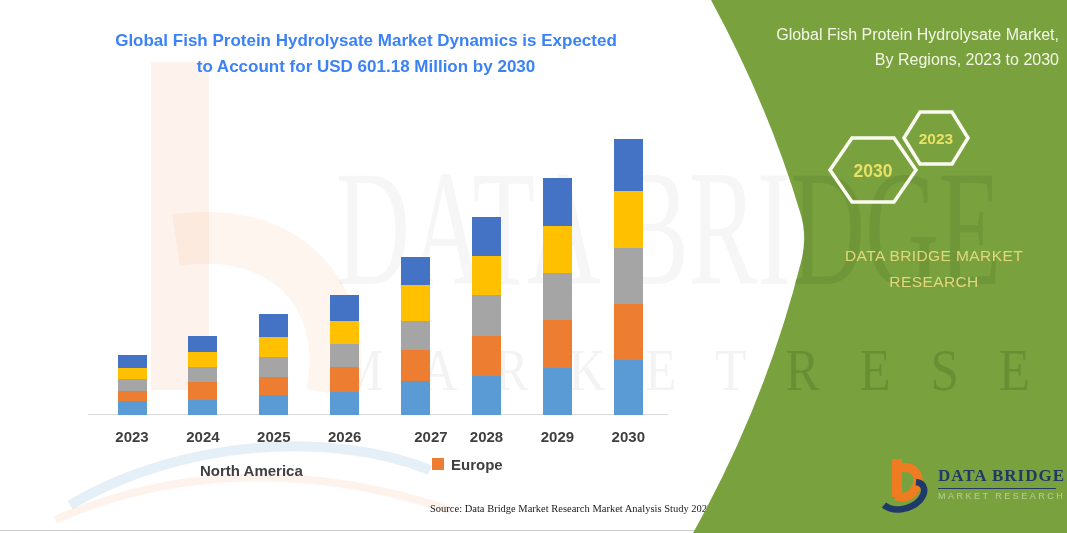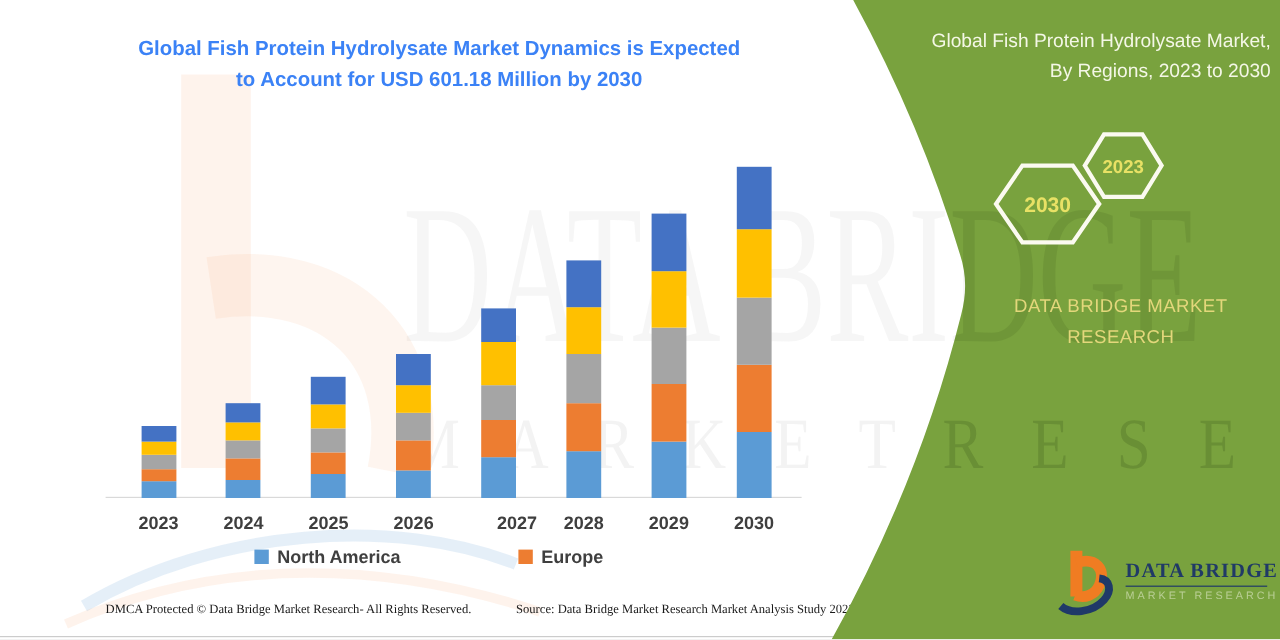--- a/index.html
+++ b/index.html
@@ -126,31 +126,30 @@
       <div class="bar-seg" style="left: 542.9px; top: 272.952px; width: 29px; height: 46.7103px; background: rgb(165, 165, 165);"></div>
       <div class="bar-seg" style="left: 542.9px; top: 225.628px; width: 29px; height: 47.3239px; background: rgb(255, 192, 0);"></div>
       <div class="bar-seg" style="left: 542.9px; top: 177.92px; width: 29px; height: 47.7074px; background: rgb(68, 114, 196);"></div>
       <div class="abs x-tick" style="left: 525.4px;">2029</div>
       <div class="bar-seg" style="left: 613.8px; top: 359.699px; width: 29px; height: 55.3007px; background: rgb(91, 155, 213);"></div>
       <div class="bar-seg" style="left: 613.8px; top: 304.015px; width: 29px; height: 55.6842px; background: rgb(237, 125, 49);"></div>
       <div class="bar-seg" style="left: 613.8px; top: 248.024px; width: 29px; height: 55.991px; background: rgb(165, 165, 165);"></div>
       <div class="bar-seg" style="left: 613.8px; top: 191.343px; width: 29px; height: 56.6813px; background: rgb(255, 192, 0);"></div>
       <div class="bar-seg" style="left: 613.8px; top: 139.033px; width: 29px; height: 52.3094px; background: rgb(68, 114, 196);"></div>
       <div class="abs x-tick" style="left: 596.3px;">2030</div>
-      <div class="abs legend-item" style="left: 212px;">
+      <div class="abs legend-item" style="left: 200px; flex-direction: column;">
         <span class="legend-swatch" style="background: rgb(91, 155, 213);"></span>
         <span class="legend-label">North America</span>
       </div>
       <div class="abs legend-item" style="left: 432px;">
         <span class="legend-swatch" style="background: rgb(237, 125, 49);"></span>
         <span class="legend-label">Europe</span>
       </div>
     </div>
 
-  <div id="footer-left" class="abs footer-text z2">DMCA Protected © Data Bridge Market Research-  All Rights Reserved.</div>
   <div id="footer-right" class="abs footer-text z2">Source: Data Bridge Market Research  Market Analysis Study 2023</div>
   <div id="bottom-hairline" class="abs"></div>
 
   <svg id="green-svg" class="abs" width="1067" height="533" viewBox="0 0 1067 533">
     <defs>
       <clipPath id="green-clip">
         <path d="M 711 0 Q 768 105 800 212 Q 808 236 801 262 Q 766 402 693 533 L 1067 533 L 1067 0 Z"></path>
       </clipPath>
     </defs>
     <path d="M 711 0 Q 768 105 800 212 Q 808 236 801 262 Q 766 402 693 533 L 1067 533 L 1067 0 Z" fill="#79A23E"></path>

